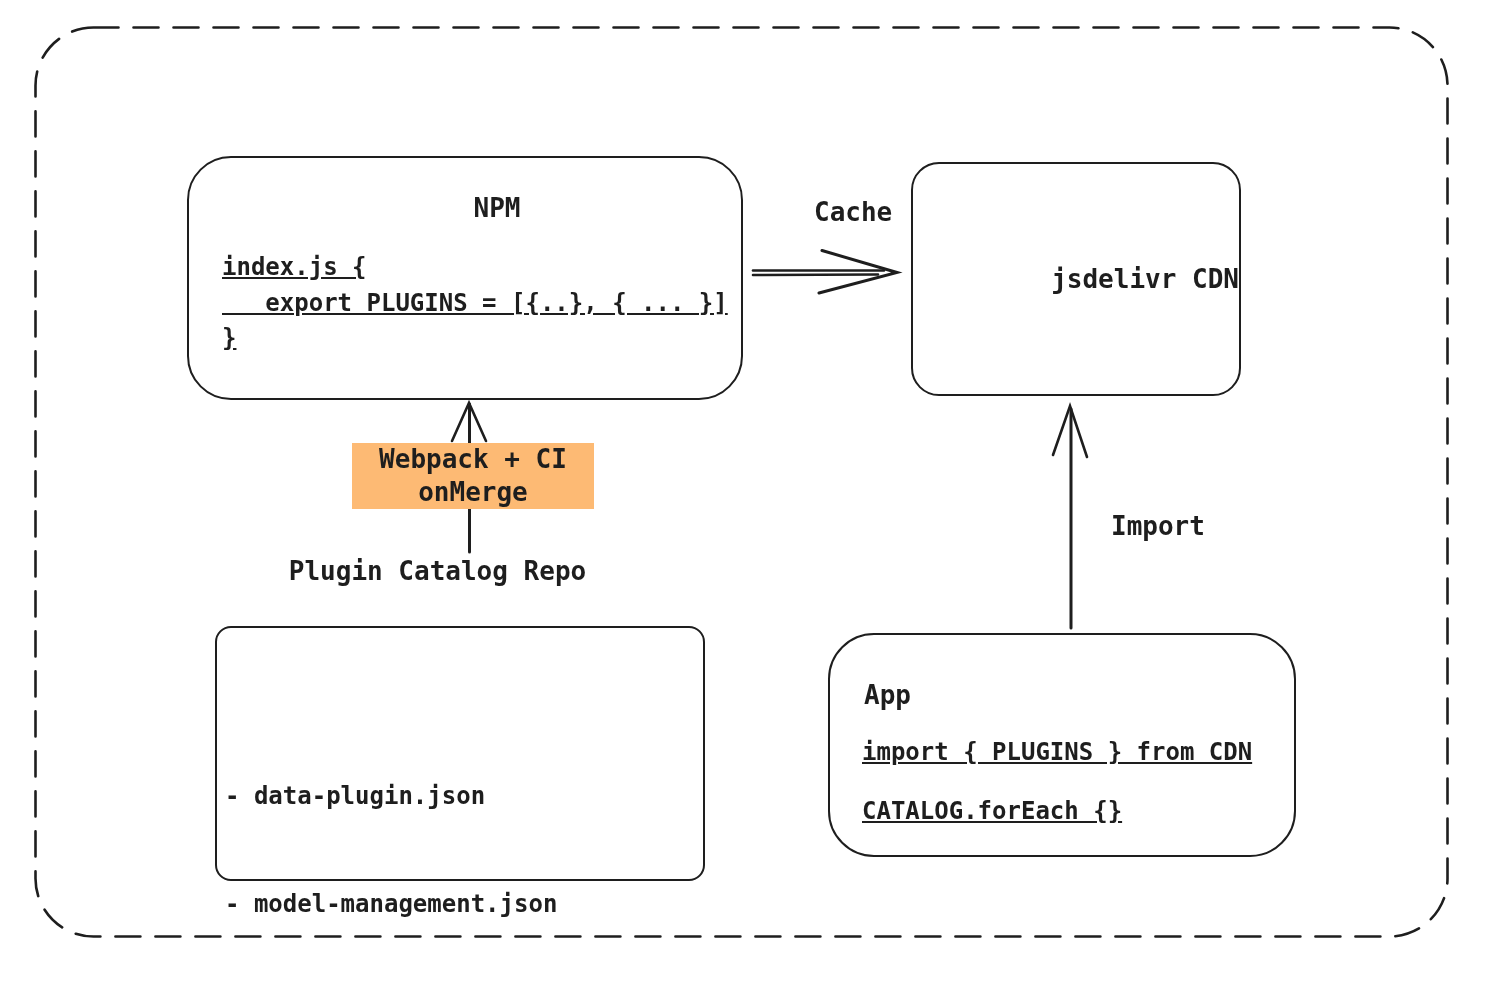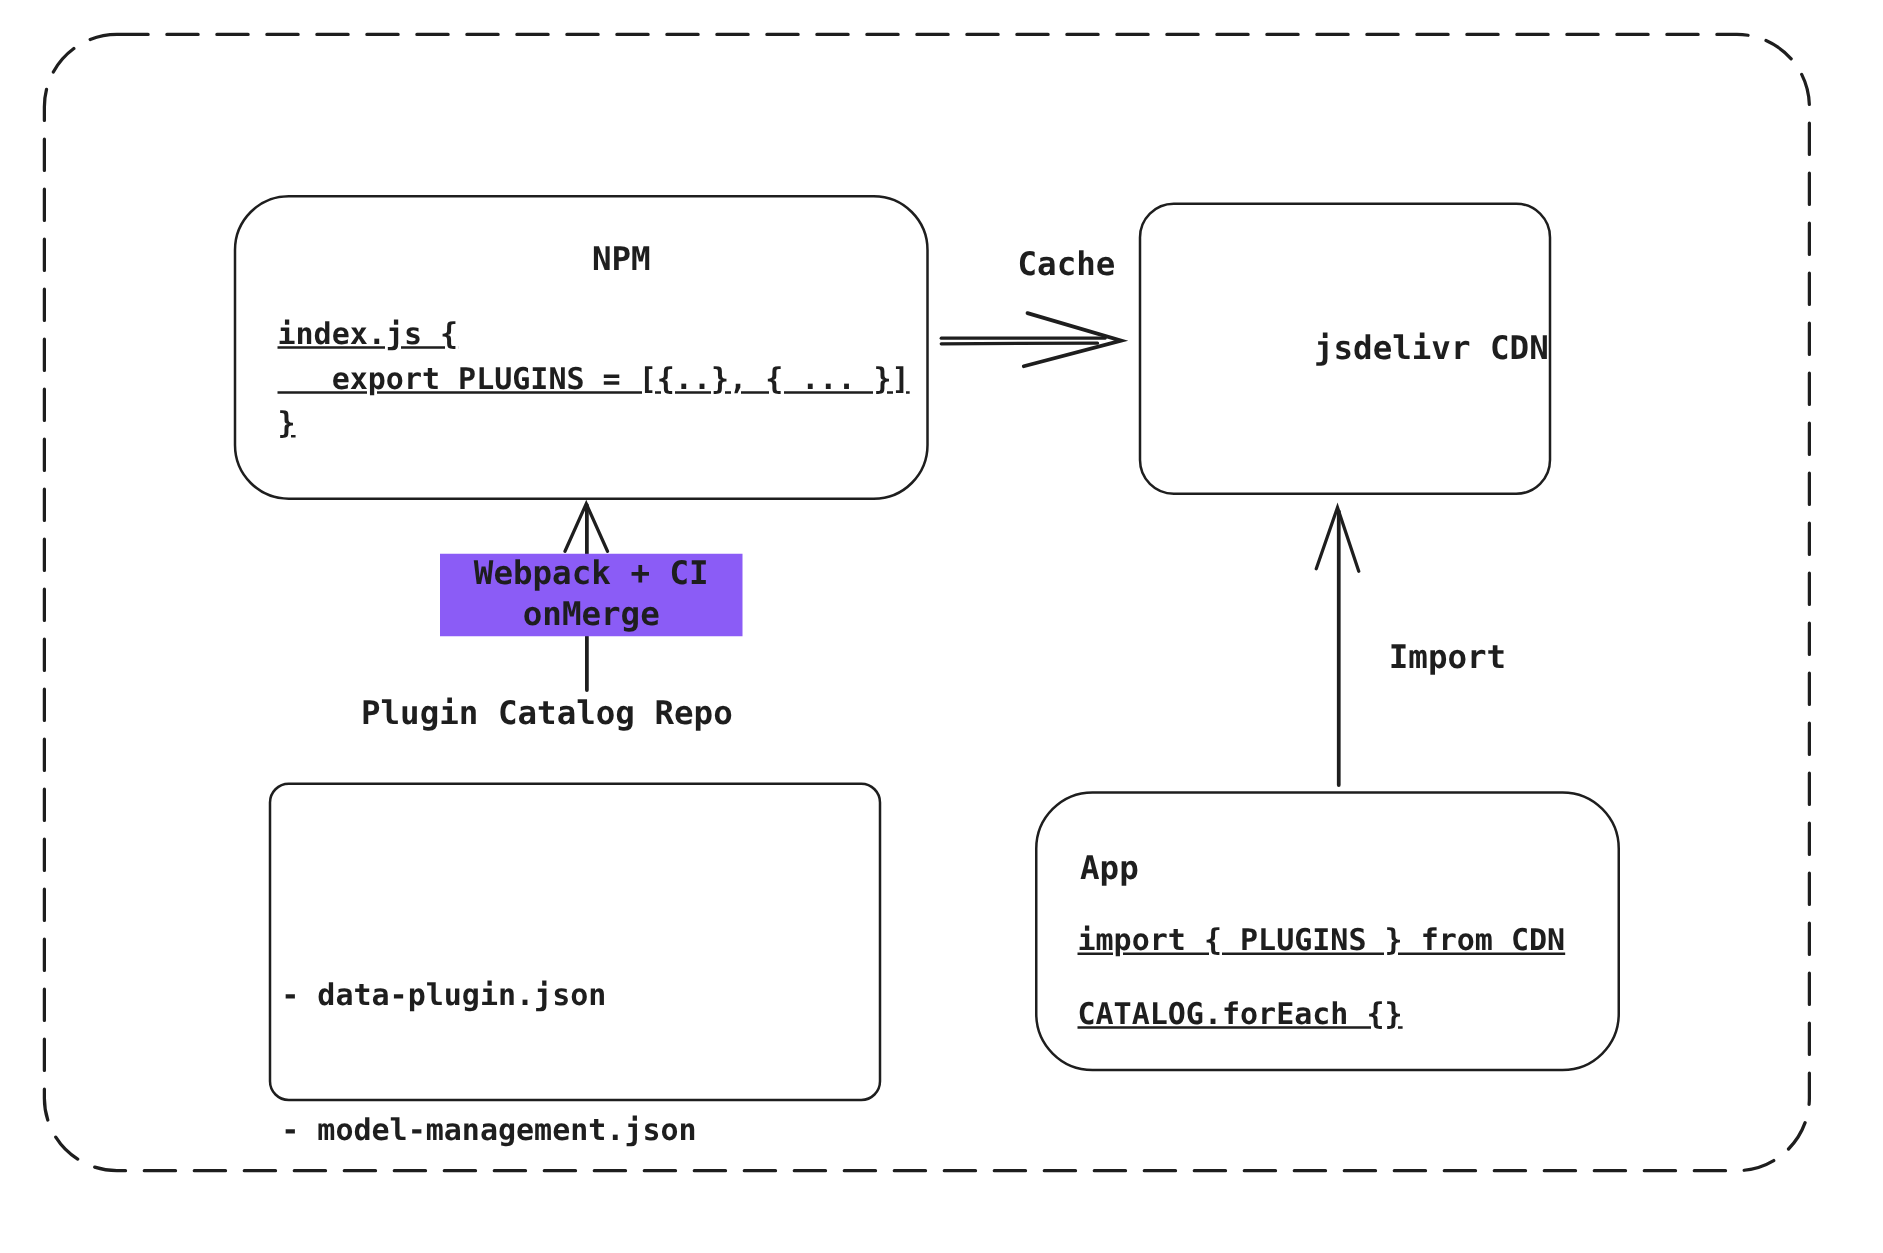--- a/index.html
+++ b/index.html
@@ -61,21 +61,21 @@
   .app-box  { left: 828px; top: 633px; width: 468px; height: 224px; border-radius: 46px; }
   .repo-items {
     position: absolute;
     left: 8px;
     top: 78px;
     font-size: 24px;
     line-height: 36px;
     white-space: pre;
   }
   .masked-label {
-    background: #8b5cf6;
+    background: #fdba74;
     padding: 0 4px;
   }
 </style>
 </head>
 <body>
 
 <div class="canvas">
 
   <svg class="wires" width="1506" height="1002" viewBox="0 0 1506 1002" fill="none" stroke="#1e1e1e" stroke-width="2.6" stroke-linecap="round">
 

